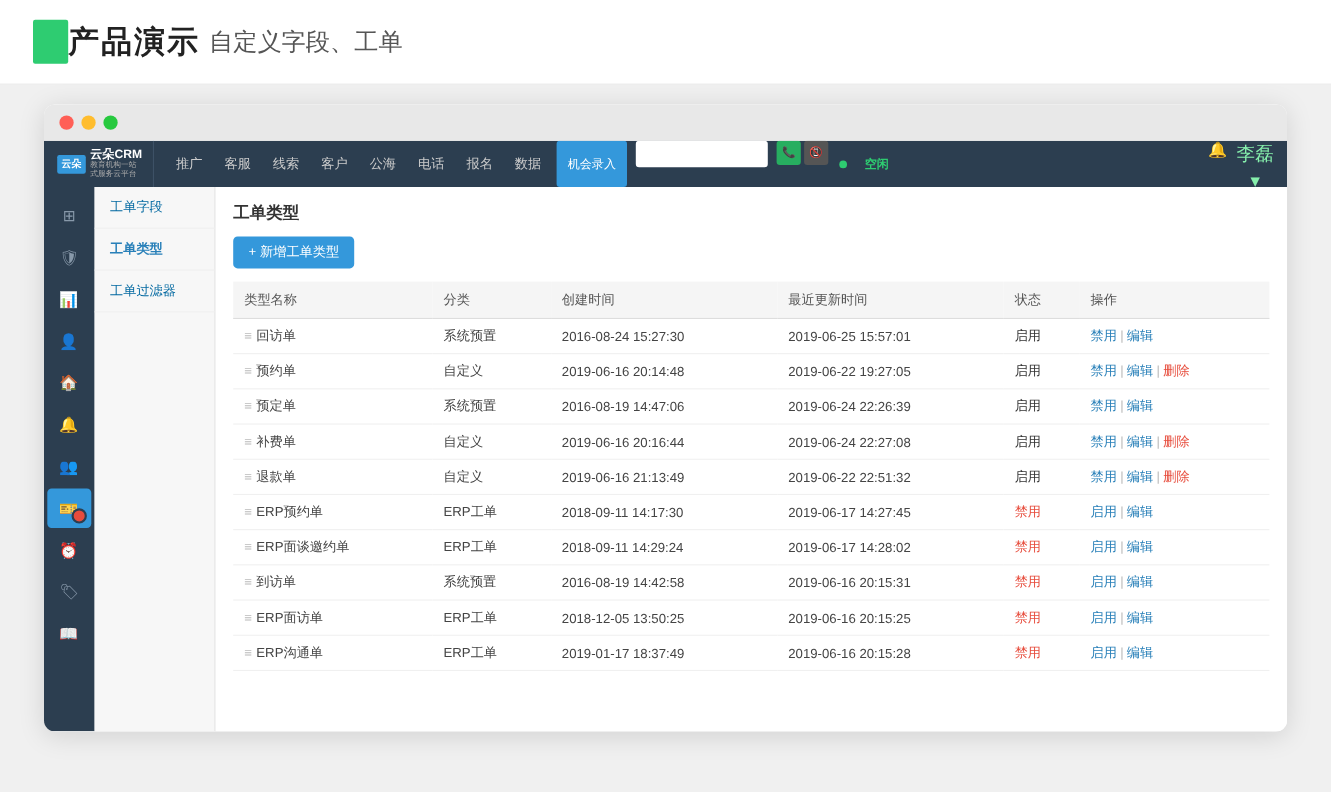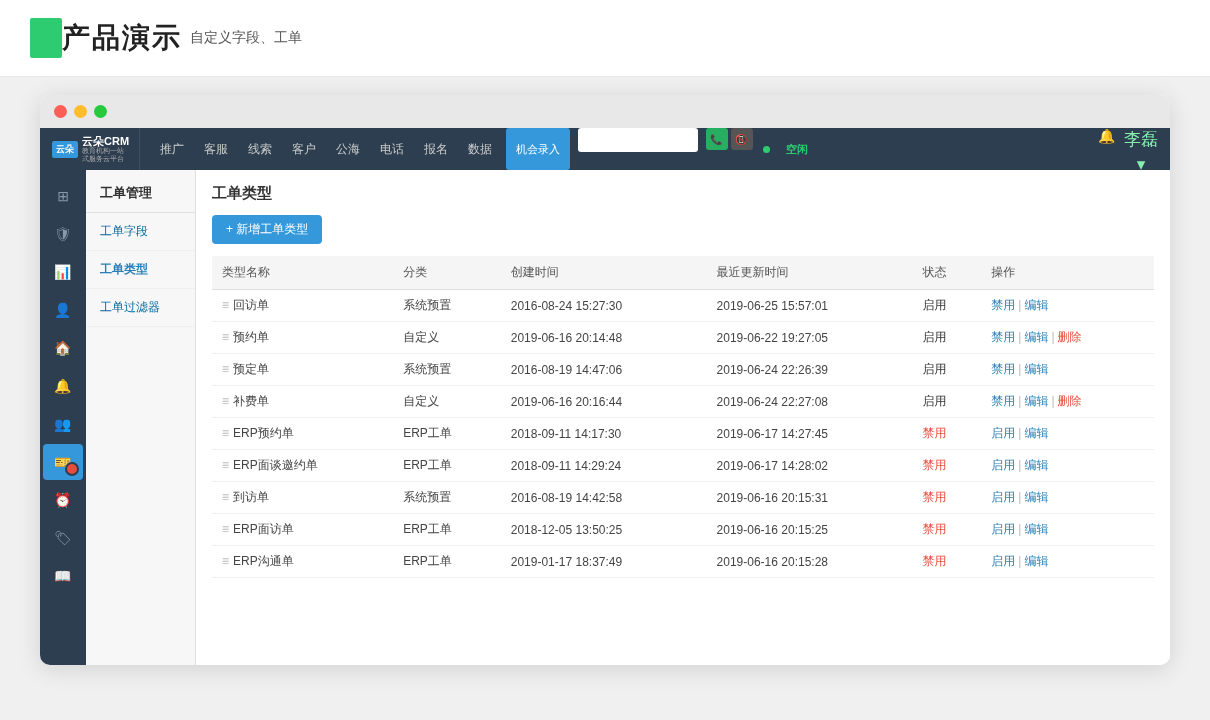--- a/index.html
+++ b/index.html
@@ -28,21 +28,21 @@
       border-radius: 2px;
       flex-shrink: 0;
     }
     .page-title-text {
       font-size: 28px;
       font-weight: bold;
       color: #222;
       letter-spacing: 2px;
     }
     .page-subtitle {
-      font-size: 14px;
+      font-size: 22px;
       color: #555;
       margin-left: 8px;
     }
 
     
     .browser-wrapper {
       margin: 18px 40px;
       background: white;
       border-radius: 10px;
       box-shadow: 0 4px 24px rgba(0,0,0,0.13);
@@ -372,21 +372,20 @@
             <div class="sidebar-icon-item active" style="position:relative;">
               🎫
               <div class="sidebar-red-badge"></div>
             </div>
             <div class="sidebar-icon-item">⏰</div>
             <div class="sidebar-icon-item">🏷</div>
             <div class="sidebar-icon-item">📖</div>
           </div>
 
           <div class="sub-menu">
-            <div class="sub-menu-header">工单管理</div>
             <div class="sub-menu-item">工单字段</div>
             <div class="sub-menu-item active">工单类型</div>
             <div class="sub-menu-item">工单过滤器</div>
           </div>
 
           <div class="table-area">
             <div class="table-area-title">工单类型</div>
             <button class="add-btn">+ 新增工单类型</button>
 
             <table class="data-table">
@@ -427,20 +426,28 @@
                   </tr>
                   <tr>
                     <td><span style="color:#bbb;margin-right:4px;">≡</span>补费单</td>
                     <td>自定义</td>
                     <td>2019-06-16 20:16:44</td>
                     <td>2019-06-24 22:27:08</td>
                     <td><span class="status-enabled">启用</span></td>
                     <td><span class="action-link">禁用</span><span class="action-sep">|</span><span class="action-link">编辑</span><span class="action-sep">|</span><span class="action-del">删除</span></td>
                   </tr>
                   <tr>
+                    <td><span style="color:#bbb;margin-right:4px;">≡</span>退款单</td>
+                    <td>自定义</td>
+                    <td>2019-06-16 21:13:49</td>
+                    <td>2019-06-22 22:51:32</td>
+                    <td><span class="status-enabled">启用</span></td>
+                    <td><span class="action-link">禁用</span><span class="action-sep">|</span><span class="action-link">编辑</span><span class="action-sep">|</span><span class="action-del">删除</span></td>
+                  </tr>
+                  <tr>
                     <td><span style="color:#bbb;margin-right:4px;">≡</span>ERP预约单</td>
                     <td>ERP工单</td>
                     <td>2018-09-11 14:17:30</td>
                     <td>2019-06-17 14:27:45</td>
                     <td><span class="status-disabled">禁用</span></td>
                     <td><span class="action-enable">启用</span><span class="action-sep">|</span><span class="action-link">编辑</span></td>
                   </tr>
                   <tr>
                     <td><span style="color:#bbb;margin-right:4px;">≡</span>ERP面谈邀约单</td>
                     <td>ERP工单</td>

